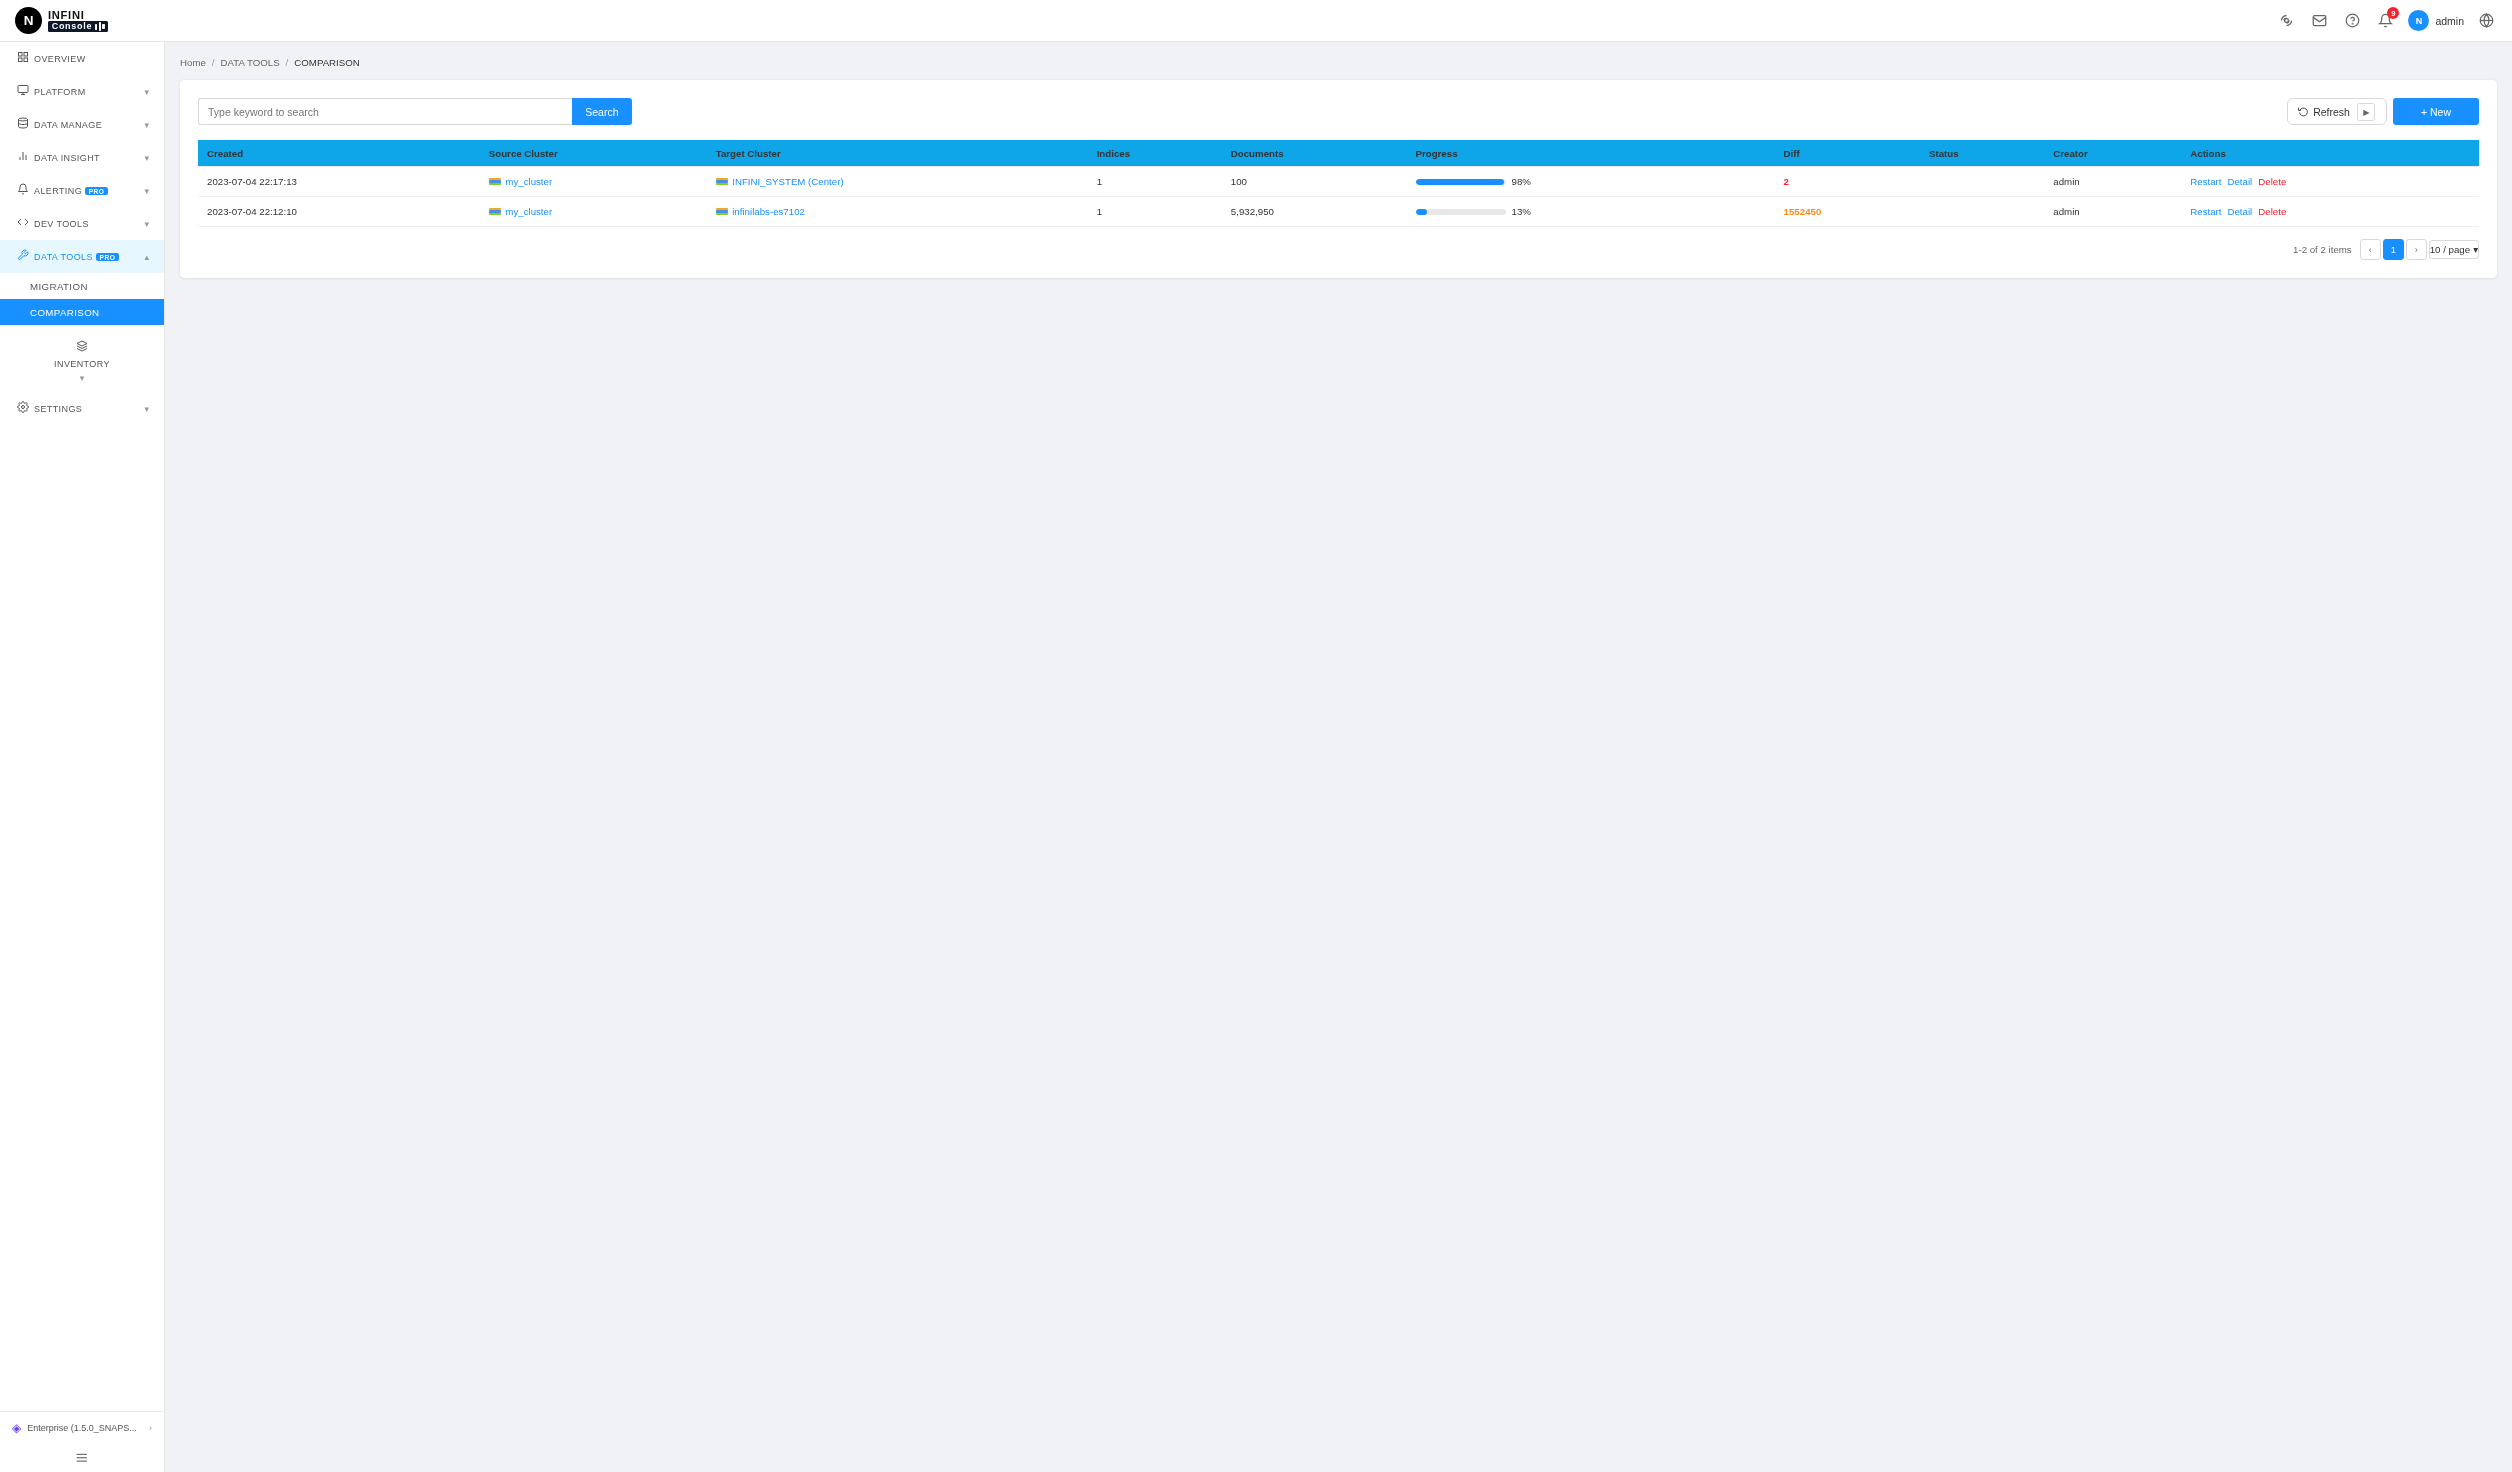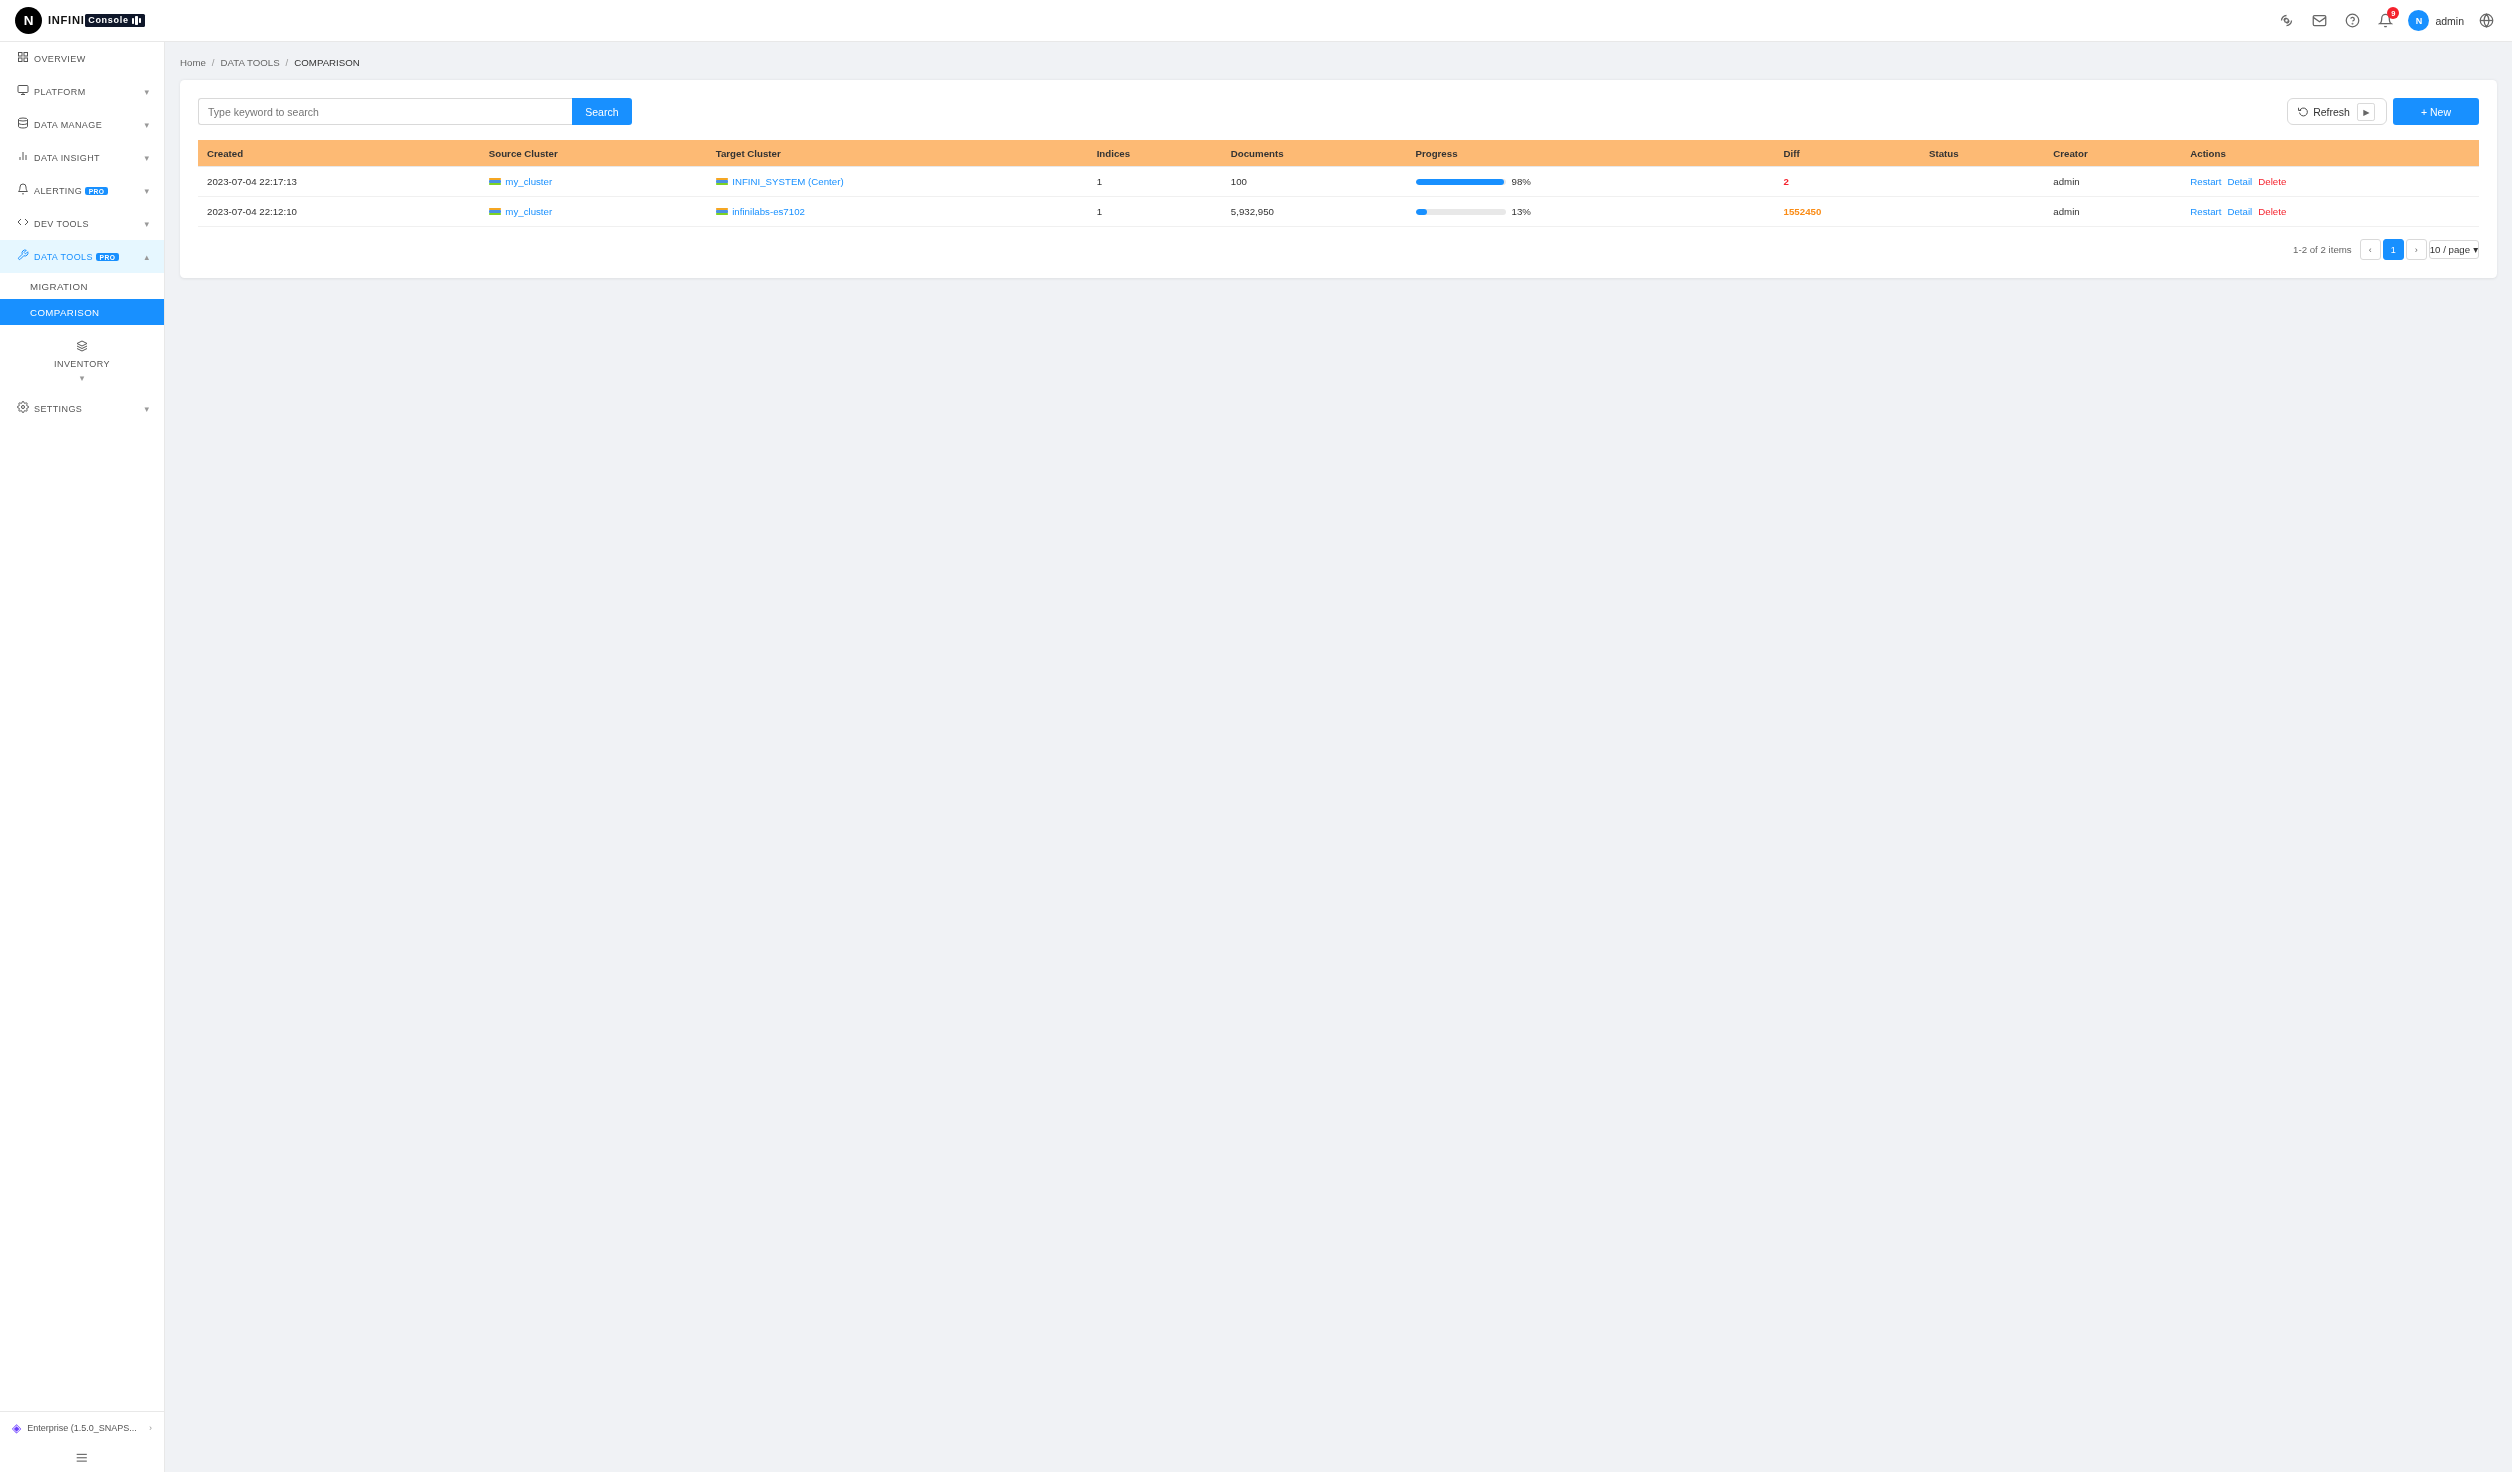--- a/index.html
+++ b/index.html
@@ -9,21 +9,21 @@
     .app-container { display: flex; flex-direction: column; height: 100vh; }
     .top-header { display: flex; align-items: center; justify-content: space-between; background: #fff; border-bottom: 0.7px solid #e8e8e8; padding: 0 15px; height: 42px; flex-shrink: 0; }
     .main-area { display: flex; flex: 1; overflow: hidden; }
     .sidebar { width: 165px; background: #fff; border-right: 0.7px solid #e8e8e8; overflow-y: auto; flex-shrink: 0; display: flex; flex-direction: column; }
     .content-area { flex: 1; overflow-y: auto; padding: 15px; }
 
     
     .logo-area { display: flex; align-items: center; gap: 6px; }
     .logo-circle { width: 27px; height: 27px; border-radius: 50%; background: #000; display: flex; align-items: center; justify-content: center; }
     .logo-n { color: #fff; font-weight: 900; font-size: 13.5px; }
-    .logo-text { display: flex; line-height: 1.1; }
+    .logo-text { display: flex; flex-direction: column; line-height: 1.1; }
     .logo-infini { font-weight: 700; font-size: 11.2px; color: #111; letter-spacing: 0.7px; }
     .logo-console { background: #0f172a; color: #fff; font-size: 9px; font-weight: 700; padding: 0.7px 3.7px; border-radius: 1.5px; letter-spacing: 0.7px; display: flex; align-items: center; gap: 3px; }
     .logo-bars { display: flex; gap: 1.5px; align-items: center; }
     .logo-bar { background: #fff; width: 2.2px; border-radius: 0.7px; }
     .header-icons { display: flex; align-items: center; gap: 12px; }
     .header-icon { width: 21px; height: 21px; display: flex; align-items: center; justify-content: center; cursor: pointer; color: #666; font-size: 13.5px; position: relative; }
     .notif-badge { position: absolute; top: -3px; right: -3px; background: #f5222d; color: #fff; border-radius: 50%; width: 12px; height: 12px; font-size: 7.5px; display: flex; align-items: center; justify-content: center; font-weight: 700; }
     .admin-area { display: flex; align-items: center; gap: 6px; cursor: pointer; }
     .admin-avatar { width: 21px; height: 21px; border-radius: 50%; background: #1890ff; display: flex; align-items: center; justify-content: center; color: #fff; font-weight: 700; font-size: 9px; }
     .admin-name { font-size: 10.5px; color: #333; }
@@ -58,21 +58,21 @@
     .search-area { display: flex; align-items: center; gap: 0; flex: 1; max-width: 434px; }
     .search-input { flex: 1; height: 27px; border: 0.7px solid #d9d9d9; border-right: none; border-radius: 3px 0 0 3px; padding: 0 9px; font-size: 10.5px; outline: none; color: #999; }
     .search-btn { height: 27px; padding: 0 13.5px; background: #1890ff; color: #fff; border: none; border-radius: 0 3px 3px 0; cursor: pointer; font-size: 10.5px; font-weight: 500; }
     .toolbar-right { display: flex; align-items: center; gap: 6px; }
     .refresh-btn { display: flex; align-items: center; gap: 4.5px; height: 27px; padding: 0 10.5px; background: #fff; border: 0.7px solid #d9d9d9; border-radius: 6px; cursor: pointer; font-size: 10.5px; color: #333; }
     .new-btn { display: flex; align-items: center; gap: 4.5px; height: 27px; padding: 0 28px; background: #1890ff; border: none; border-radius: 3px; cursor: pointer; font-size: 10.5px; color: #fff; font-weight: 500; }
     .refresh-arrow { display: flex; align-items: center; justify-content: center; width: 18px; height: 18px; border: 0.7px solid #d9d9d9; border-radius: 2.2px; margin-left: 3px; font-size: 8.2px; color: #666; }
 
     
     table { width: 100%; border-collapse: collapse; }
-    thead th { text-align: left; padding: 7.5px 9px; font-weight: 600; color: #333; font-size: 9.7px; border-bottom: 0.7px solid #e8e8e8; background: #fdba74; }
+    thead th { text-align: left; padding: 7.5px 9px; font-weight: 600; color: #333; font-size: 9.7px; border-bottom: 0.7px solid #e8e8e8; background: #0ea5e9; }
     tbody tr { border-bottom: 0.7px solid #f0f0f0; }
     tbody td { padding: 9px 9px; font-size: 9.7px; color: #333; vertical-align: middle; }
     .cluster-link { color: #1890ff; text-decoration: none; display: flex; align-items: center; gap: 4.5px; cursor: pointer; }
     .cluster-icon { display: inline-flex; flex-direction: column; gap: 0.7px; }
     .cluster-stripe { width: 12px; height: 2.2px; border-radius: 0.7px; }
 
     
     .progress-container { display: flex; align-items: center; gap: 6px; }
     .progress-bar-bg { width: 90px; height: 6px; background: #e8e8e8; border-radius: 3px; overflow: hidden; }
     .progress-bar-fill { height: 100%; border-radius: 3px; background: #1890ff; }

